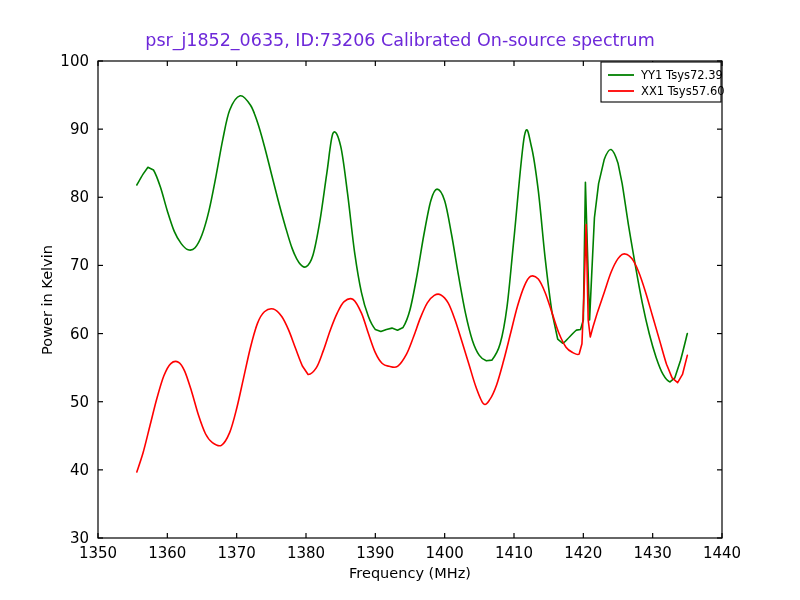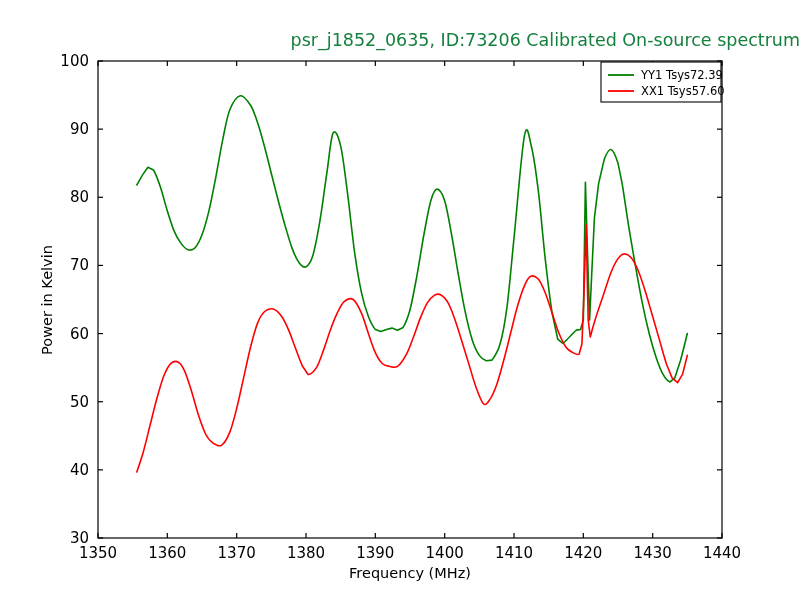--- a/index.html
+++ b/index.html
@@ -17,23 +17,23 @@
     position: relative;
     width: 800px;
     height: 600px;
     background: #ffffff;
   }
   #plot-title {
     position: absolute;
     left: 0;
     top: 30px;
     width: 800px;
-    text-align: right;
+    text-align: center;
     font-size: 17.5px;
-    color: #15803d;
+    color: #6d28d9;
     letter-spacing: 0px;
     white-space: nowrap;
   }
   #axes-svg {
     position: absolute;
     left: 0;
     top: 0;
   }
   .tick-label {
     font-family: "DejaVu Sans", sans-serif;

